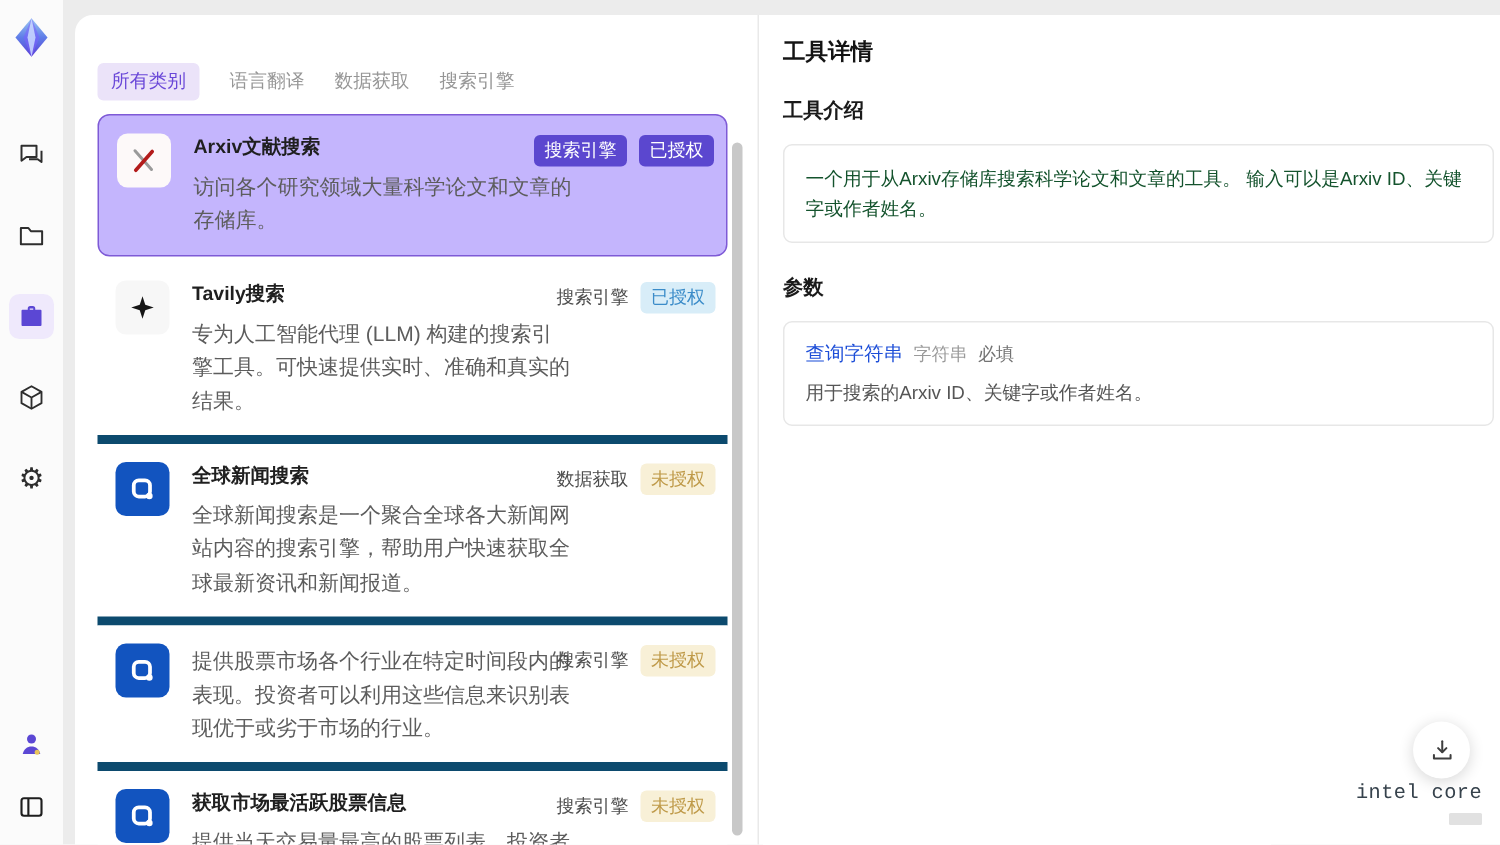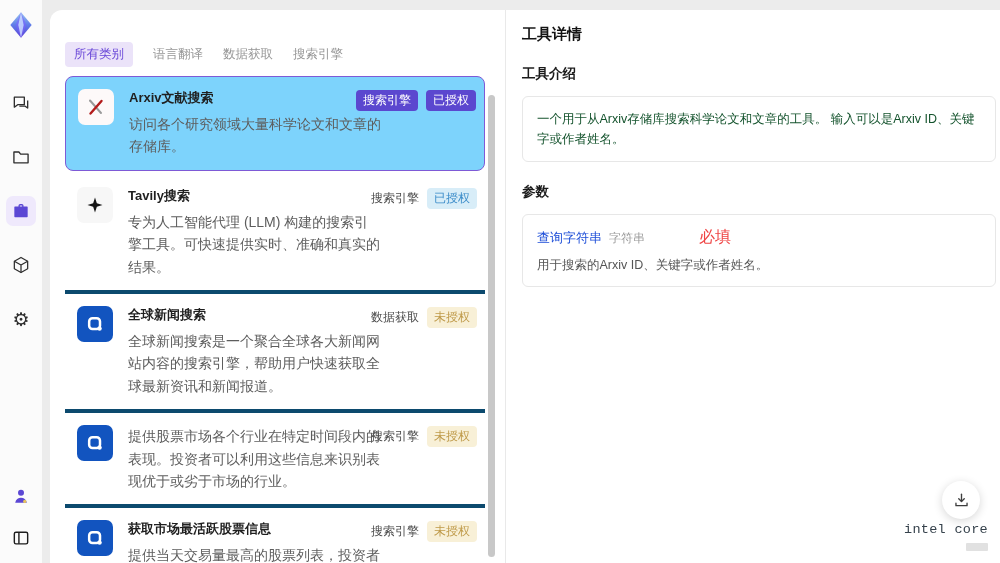--- a/index.html
+++ b/index.html
@@ -19,22 +19,22 @@
   .main { position:absolute; left:50px; top:10px; right:0; bottom:0; background:#fff; border-top-left-radius:12px; }
   .vdivider { position:absolute; left:455px; top:0; bottom:0; width:1px; background:#e9e9e9; }
 
   
   .list-panel { position:absolute; left:0; top:0; width:455px; height:100%; padding:15px 0 0 15px; overflow:hidden; }
   .list-title { font-size:15px; font-weight:bold; color:#141414; }
   .tabs { margin-top:17px; display:flex; align-items:center; gap:20px; }
   .tab { font-size:12.5px; color:#969696; padding:4px 0; cursor:pointer; white-space:nowrap; }
   .tab.active { background:#ebe3f9; color:#6a48d8; padding:4px 9px; border-radius:4px; }
   .cards { margin-top:9px; width:420px; }
-  .tool-card { display:flex; align-items:flex-start; padding:12px 8px 12px 12px; border-bottom:4px solid #0c4a6e; background:#fff; cursor:pointer; }
-  .tool-card.selected { background:#7dd3fc; border:1px solid #7e5ad6; border-radius:8px; margin-bottom:4px; }
+  .tool-card { display:flex; align-items:flex-start; padding:12px 8px 12px 12px; border-bottom:6px solid #0c4a6e; background:#fff; cursor:pointer; }
+  .tool-card.selected { background:#c4b5fd; border:1px solid #7e5ad6; border-radius:8px; margin-bottom:4px; }
   .tool-icon { width:36px; height:36px; border-radius:7px; flex:none; display:flex; align-items:center; justify-content:center; margin-right:15px; background:#f7f7f7; }
   .tool-icon.blue { background:#1254bf; }
   .tool-body { flex:1; min-width:0; }
   .tool-title { font-size:13px; font-weight:bold; color:#1f1f1f; margin-bottom:6px; }
   .tool-desc { font-size:14px; color:#5d5d5d; line-height:1.6; width:252px; }
   .tool-meta { flex:none; width:118px; display:flex; justify-content:flex-end; align-items:center; gap:8px; padding-top:1px; }
   .meta-cat { font-size:12px; color:#4c4c4c; white-space:nowrap; }
   .badge { font-size:12px; padding:2px 7px; border-radius:4px; white-space:nowrap; }
   .badge.purple { background:#5b47cf; color:#fff; }
   .badge.blue { background:#d8edf8; color:#3b8cc9; }
@@ -43,21 +43,21 @@
 
   
   .detail-panel { position:absolute; left:456px; right:0; top:0; bottom:0; padding:15px 4px 0 16px; }
   .detail-title { font-size:15px; font-weight:bold; color:#141414; }
   .section-heading { font-size:13.5px; font-weight:bold; color:#1a1a1a; margin-top:21px; margin-bottom:13px; }
   .info-box { border:1px solid #e7e7e7; border-radius:6px; padding:12px 14px; background:#fff; }
   .intro-text { font-size:12.5px; color:#14532d; line-height:1.6; }
   .param-line { display:flex; align-items:baseline; gap:7px; }
   .param-name { font-size:13px; font-weight:normal; color:#1d4ed8; }
   .param-type { font-size:12px; color:#9a9a9a; }
-  .param-req { font-size:16px; color:#ef4444;margin-left:47px; }
+  .param-req { font-size:12px; color:#737373; }
   .param-desc { margin-top:9px; font-size:12.5px; color:#555; }
 
   
   .download-btn { position:absolute; right:20px; bottom:44px; width:38px; height:38px; border-radius:50%; background:#fff; box-shadow:0 2px 10px rgba(0,0,0,.16); display:flex; align-items:center; justify-content:center; cursor:pointer; }
   .brand { position:absolute; right:12px; bottom:8px; text-align:right; }
   .brand-text { font-size:13.5px; color:#36424c; letter-spacing:.3px;font-family:Liberation Mono, monospace; }
   .brand-sub { display:inline-block; margin-top:2px; width:22px; height:8px; background:#d9d9d9; border-radius:1px; opacity:.8; }
 </style>
 </head>
 <body>

